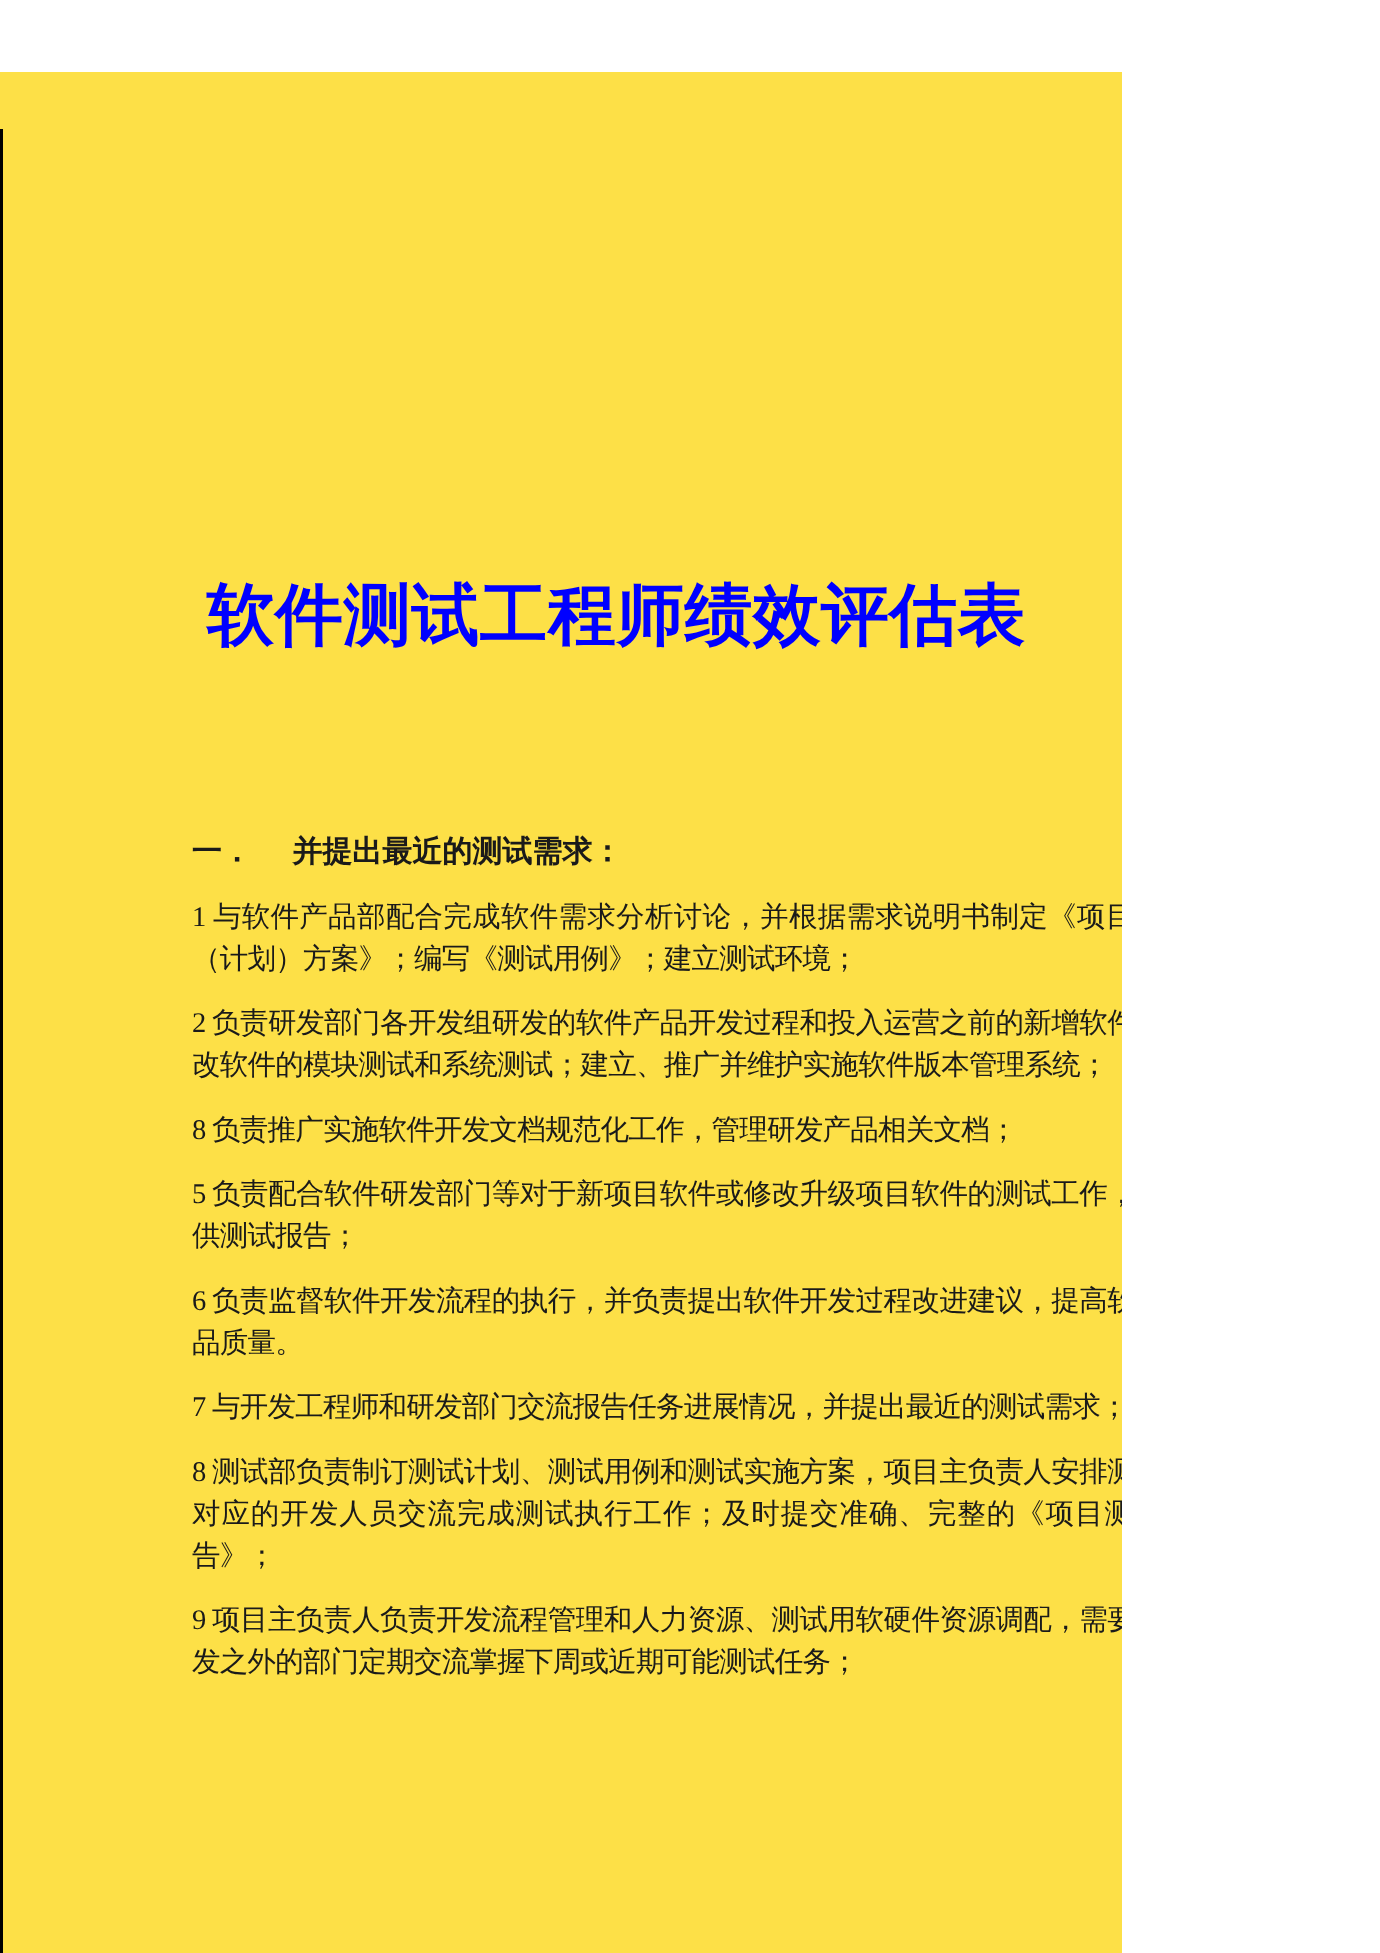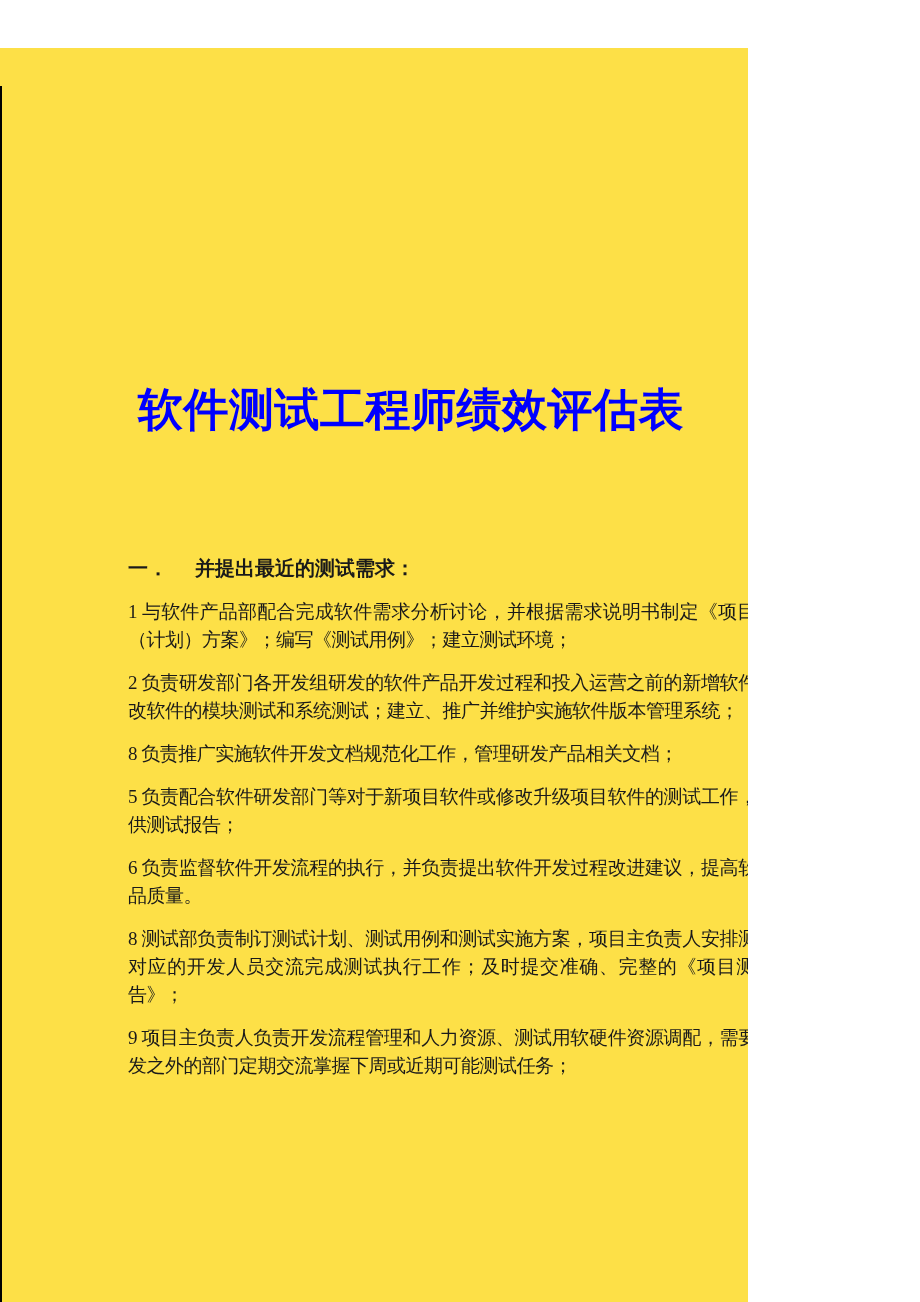--- a/index.html
+++ b/index.html
@@ -78,17 +78,18 @@
     <h2 class="section-heading" style="color: rgb(26, 26, 26);">
       <span class="section-number">一．</span><span>并提出最近的测试需求：</span>
     </h2>
 
     <div class="paragraph-list">
         <p style="color: rgb(26, 26, 26);">1 与软件产品部配合完成软件需求分析讨论，并根据需求说明书制定《项目测试（计划）方案》；编写《测试用例》；建立测试环境；</p>
         <p style="color: rgb(26, 26, 26);">2 负责研发部门各开发组研发的软件产品开发过程和投入运营之前的新增软件和修改软件的模块测试和系统测试；建立、推广并维护实施软件版本管理系统；</p>
         <p style="color: rgb(26, 26, 26);">8 负责推广实施软件开发文档规范化工作，管理研发产品相关文档；</p>
         <p style="color: rgb(26, 26, 26);">5 负责配合软件研发部门等对于新项目软件或修改升级项目软件的测试工作，并提供测试报告；</p>
         <p style="color: rgb(26, 26, 26);">6 负责监督软件开发流程的执行，并负责提出软件开发过程改进建议，提高软件产品质量。</p>
+        <p style="color: rgb(26, 26, 26);">7 与开发工程师和研发部门交流报告任务进展情况，并提出最近的测试需求；</p>
         <p style="color: rgb(26, 26, 26);">8 测试部负责制订测试计划、测试用例和测试实施方案，项目主负责人安排测试与对应的开发人员交流完成测试执行工作；及时提交准确、完整的《项目测试报告》；</p>
         <p style="color: rgb(26, 26, 26);">9 项目主负责人负责开发流程管理和人力资源、测试用软硬件资源调配，需要与研发之外的部门定期交流掌握下周或近期可能测试任务；</p>
       </div>
   </div>
 </div>
 
 </body></html>

